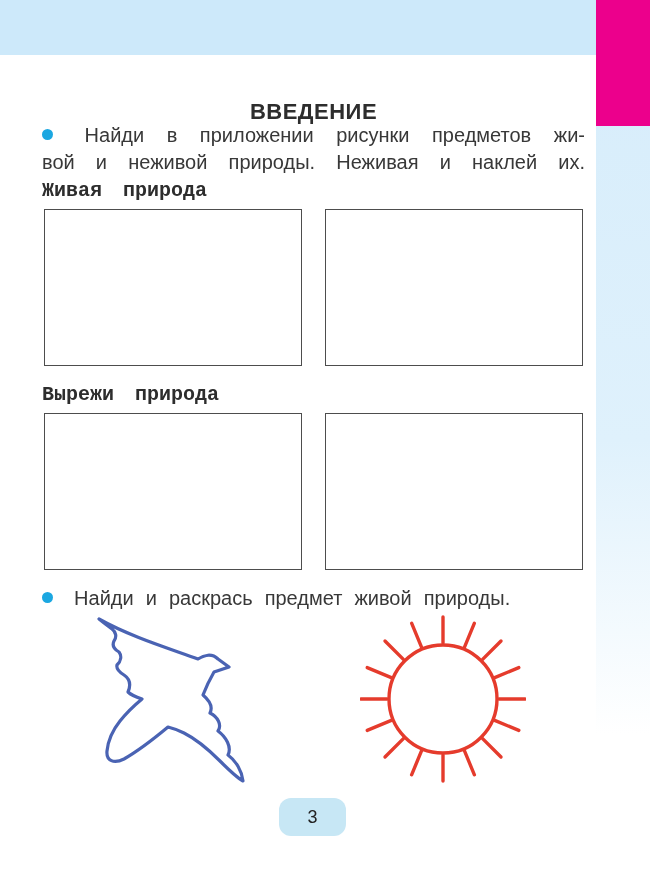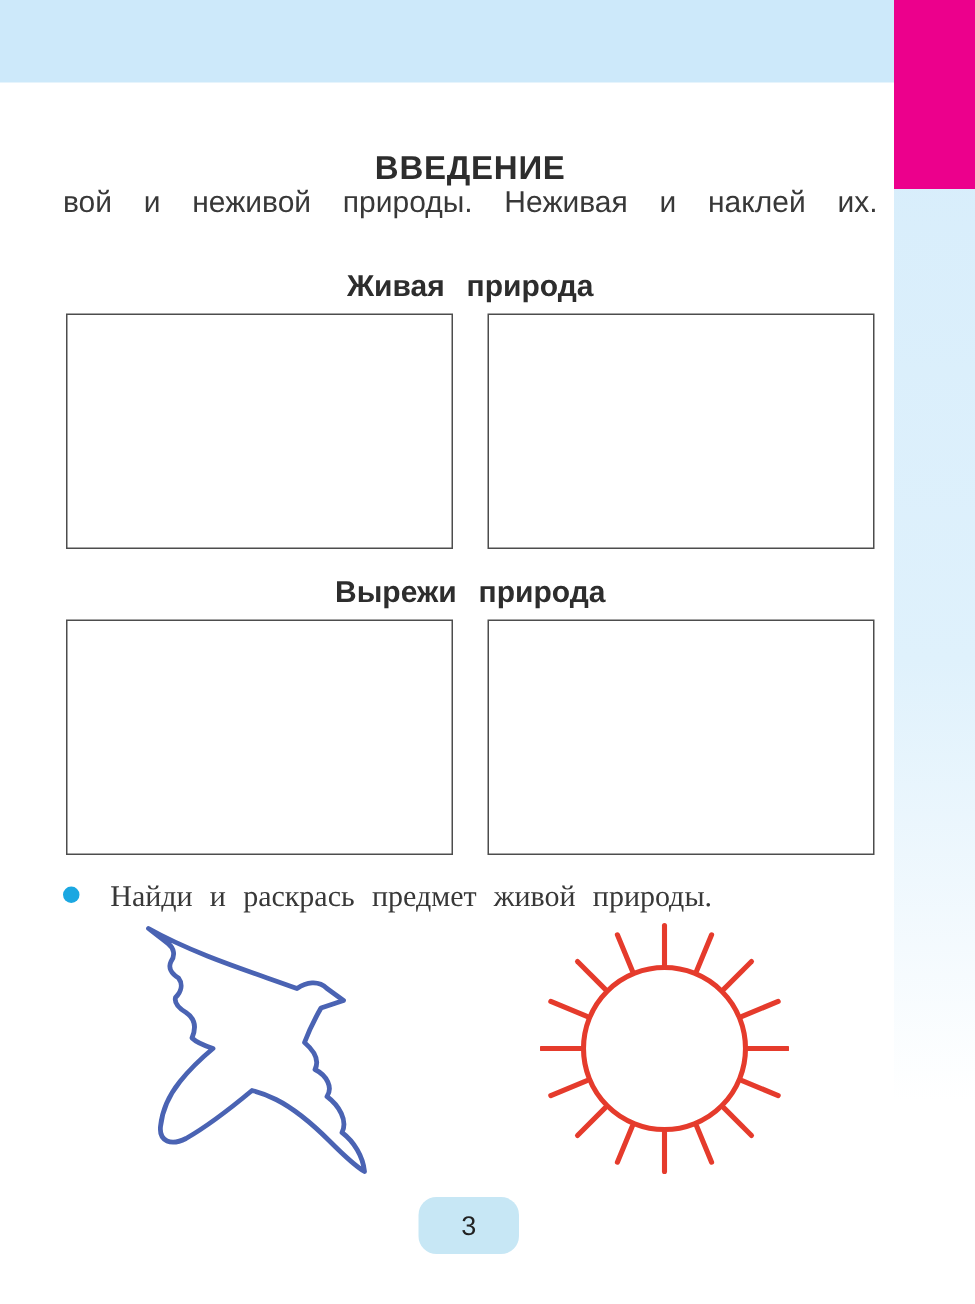--- a/index.html
+++ b/index.html
@@ -29,30 +29,30 @@
   .page-title {
     position: absolute; left: 42px; top: 84px; width: 543px;
     text-align: center;
     font-size: 22px; font-weight: bold; color: #2d2d2d;
     letter-spacing: 0.5px;
   }
   .task { position: absolute; left: 42px; width: 543px; color: #383838; font-size: 20px; }
   .task-1 { top: 122px; }
   .task-2 { top: 585px; }
   .tline { line-height: 27px; text-align: justify; text-align-last: justify; }
-  .tline-loose { line-height: 27px; word-spacing: 6.5px; font-family: Liberation Serif, serif; }
+  .tline-loose { line-height: 27px; word-spacing: 6.5px; }
   .dot {
     display: inline-block; width: 11px; height: 11px;
     border-radius: 50%; background: #1ba7e1;
     margin-right: 9px; vertical-align: 2px;
   }
   .section-heading {
     position: absolute; left: 42px; width: 543px;
-    text-align: center; font-size: 20px; font-weight: bold;
-    color: #2d2d2d; word-spacing: 9px; line-height: 24px;
+    text-align: left; font-size: 20px; font-weight: bold;
+    color: #2d2d2d; word-spacing: 9px; line-height: 24px; font-family: Liberation Mono, monospace;
   }
   .heading-1 { top: 179px; }
   .heading-2 { top: 383px; }
   .box-row {
     position: absolute; left: 44px; width: 539px; height: 160px;
     display: flex; justify-content: space-between;
   }
   .row-1 { top: 209px; }
   .row-2 { top: 413px; }
   .paste-box {
@@ -76,20 +76,21 @@
 
 <div class="page">
 
   <div class="top-band"></div>
   <div class="side-strip"></div>
   <div class="pink-block"></div>
 
   <h1 class="page-title">ВВЕДЕНИЕ</h1>
 
   <div class="task task-1">
+    <div class="tline"><span class="dot"></span> <span>Найди в приложении рисунки предметов жи-</span></div>
     <div class="tline">вой и неживой природы. Неживая и наклей их.</div>
   </div>
 
   <div class="section-heading heading-1">Живая природа</div>
 
   <div class="box-row row-1">
     <div class="paste-box"></div>
     <div class="paste-box"></div>
   </div>
 

